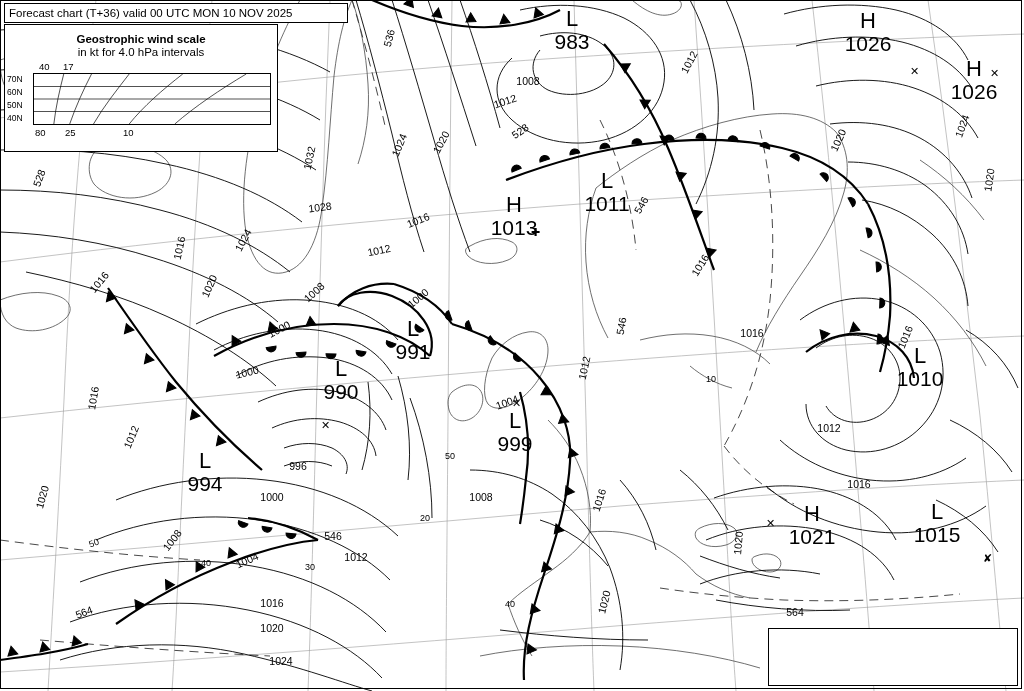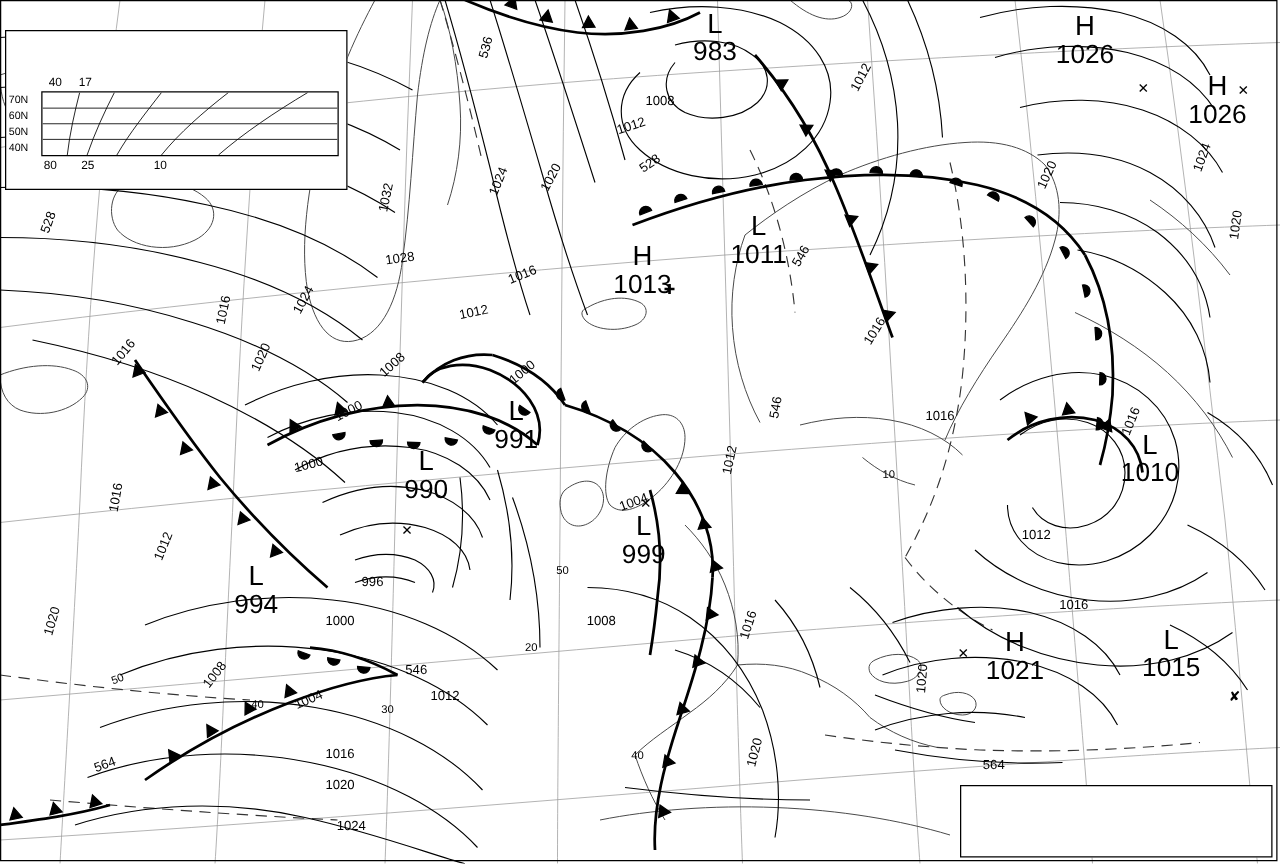--- a/index.html
+++ b/index.html
@@ -554,22 +554,25 @@
           </g>
         <g transform="translate(296,534) rotate(185)">
             <use href="#warmbump"></use>
           </g>
       </g>
     </g>
   </svg>
 
   <div class="frame"></div>
 
+  <div class="title-box">Forecast chart (T+36) valid 00 UTC MON 10  NOV 2025</div>
 
   <div class="wind-box">
+    <div class="wind-title">Geostrophic wind scale</div>
+    <div class="wind-sub">in kt for 4.0 hPa intervals</div>
 
     <div class="wind-top-num" style="left:34px; top:36px;">40</div>
     <div class="wind-top-num" style="left:58px; top:36px;">17</div>
 
     <div class="wind-lat" style="top:50px;">70N</div>
     <div class="wind-lat" style="top:63px;">60N</div>
     <div class="wind-lat" style="top:76px;">50N</div>
     <div class="wind-lat" style="top:89px;">40N</div>
 
     <div class="wind-graph">

